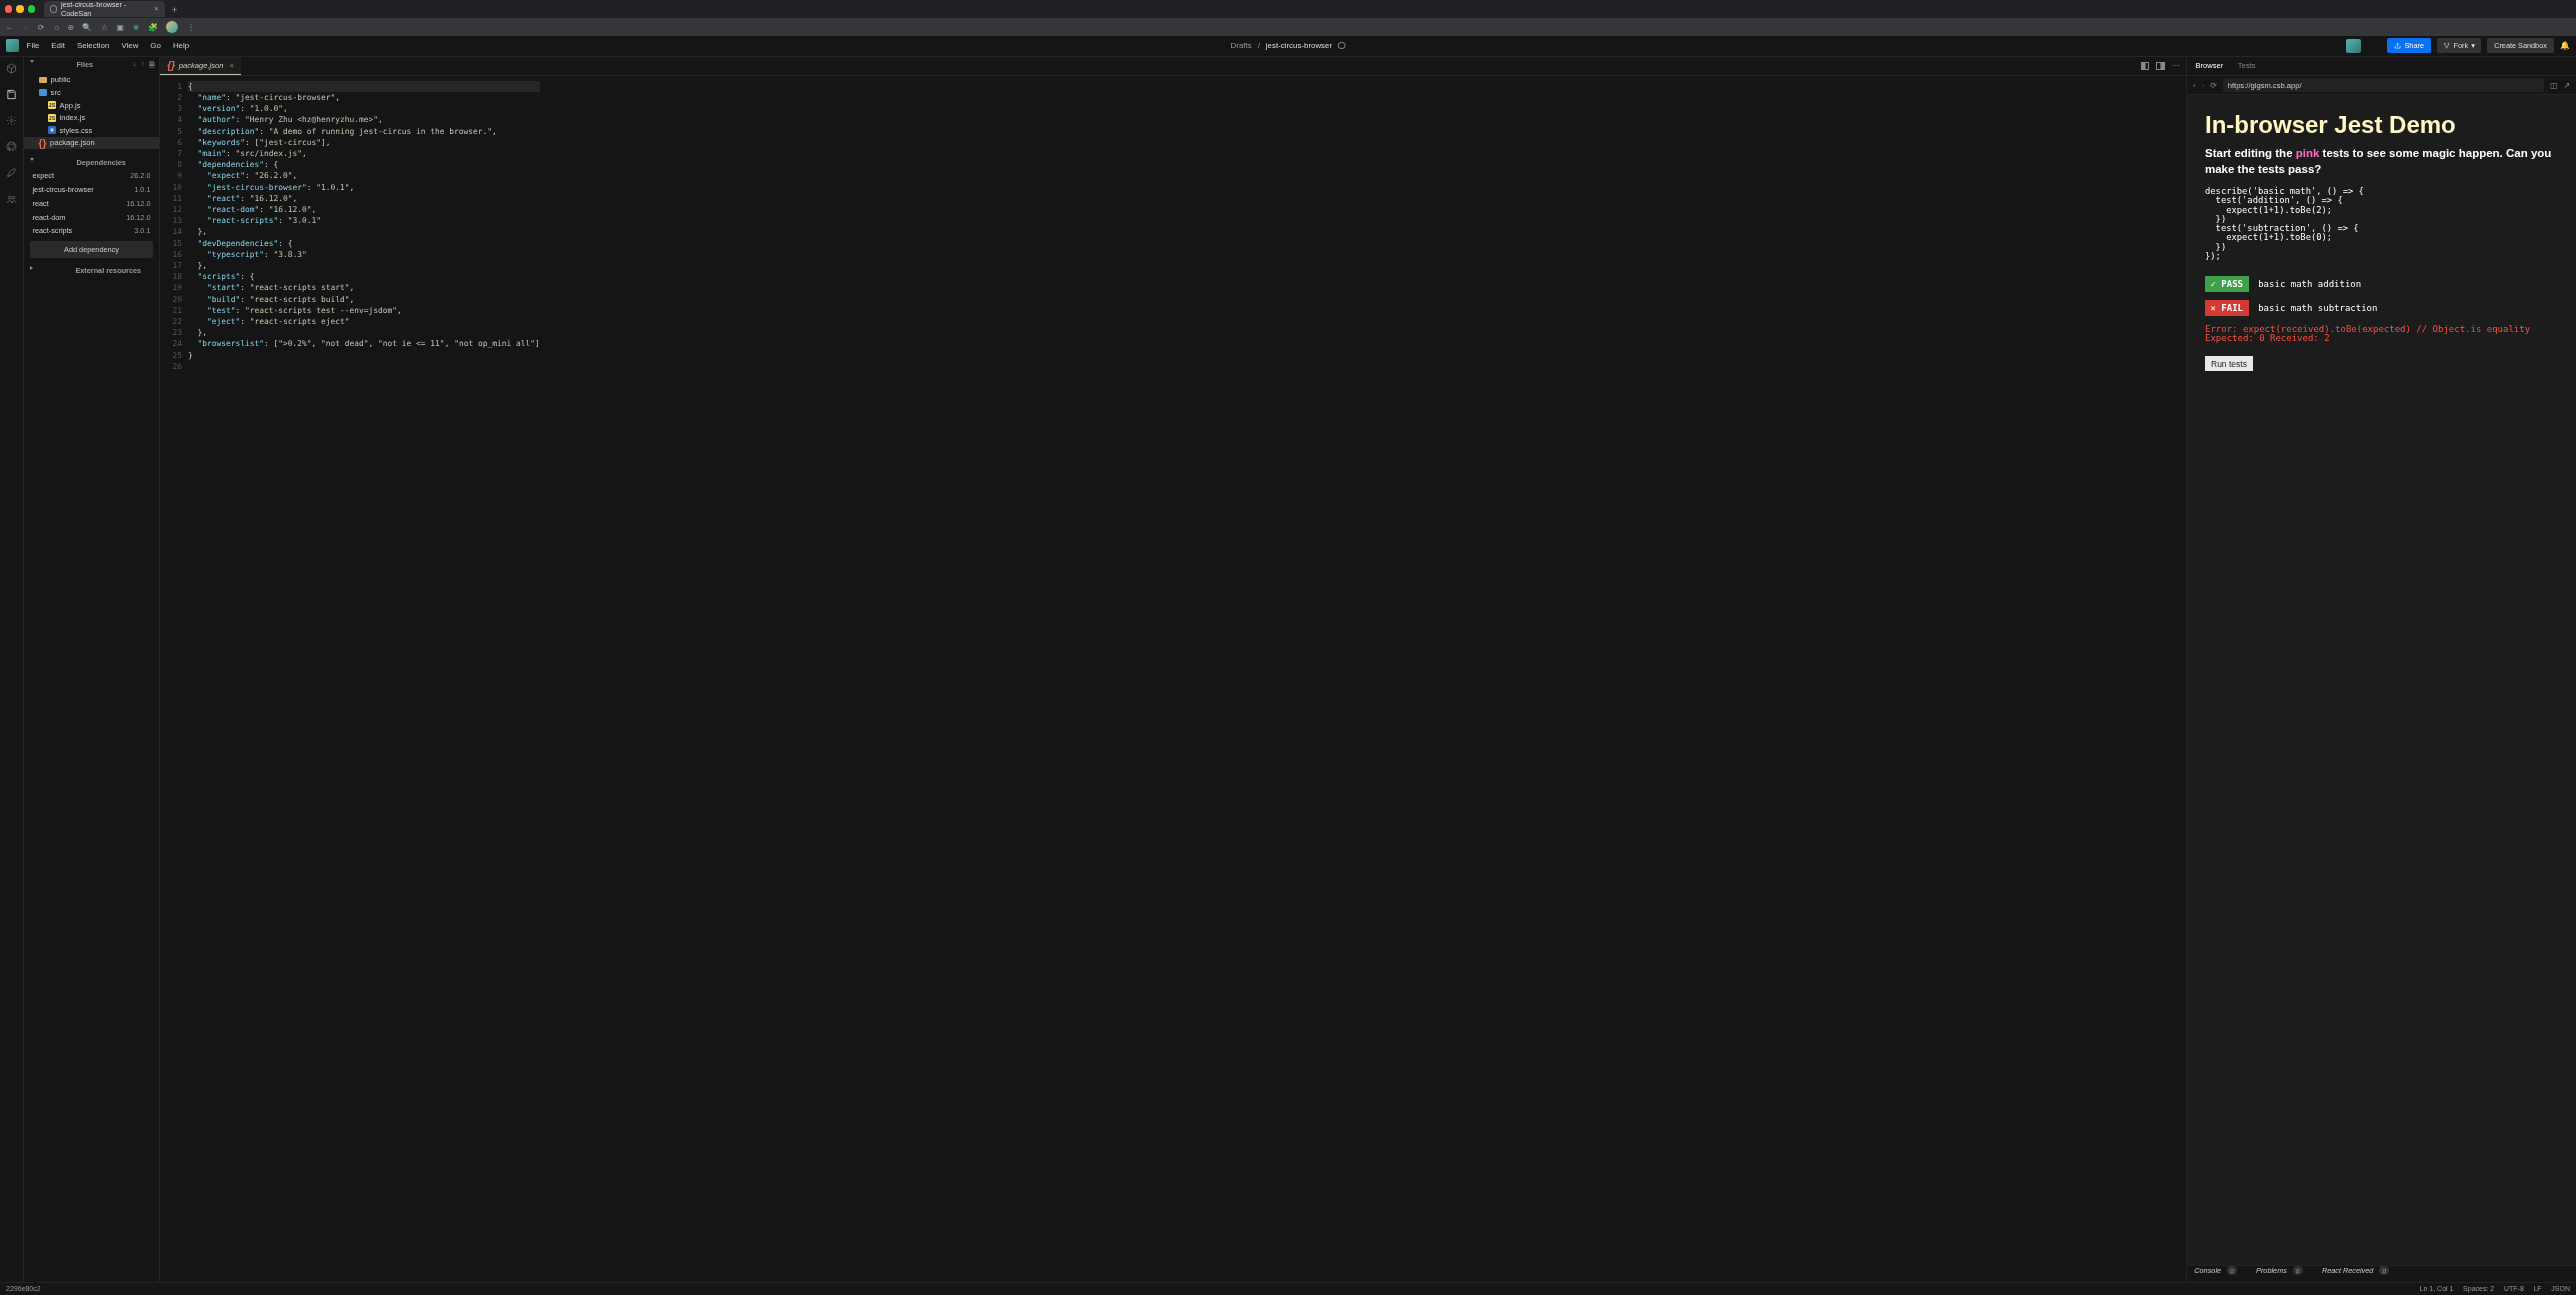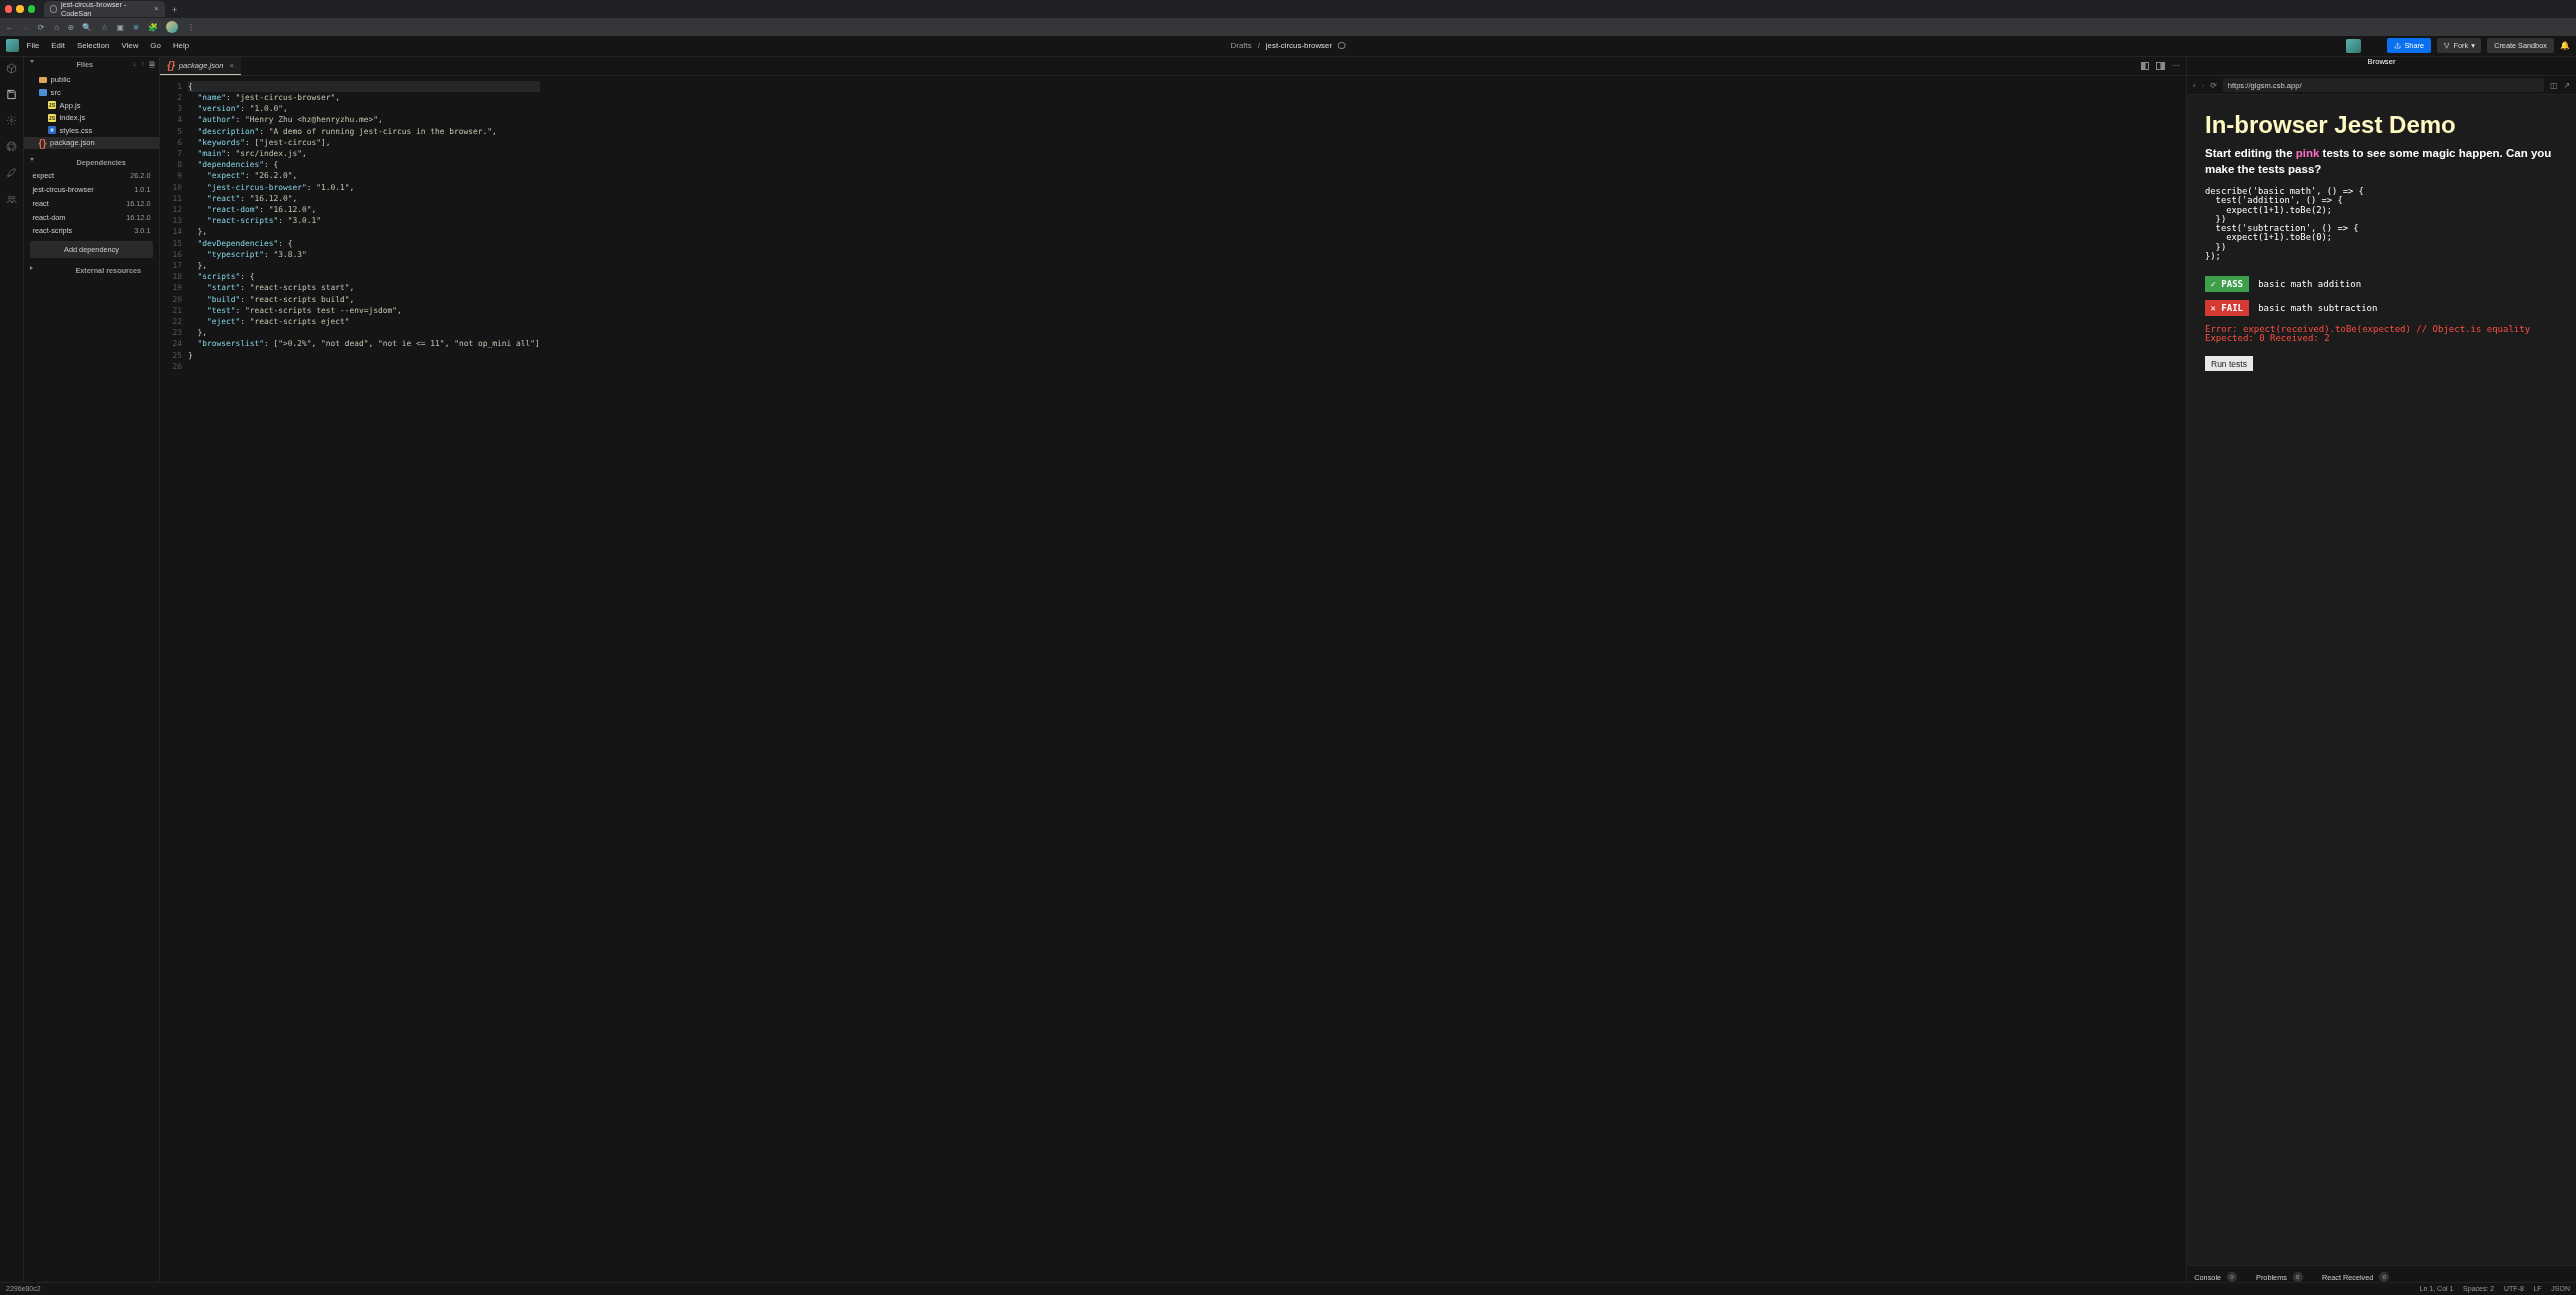--- a/index.html
+++ b/index.html
@@ -69,37 +69,37 @@
 .split-ico { width:8.5px; height:8.5px; border:0.6px solid #888; display:inline-block;}
 .code { flex:1; display:flex; font-family: Menlo, Consolas, monospace; font-size:7.9px; line-height:11.2px; overflow:auto; background:#151515;}
 .gutter { width:28px; text-align:right; color:#555; padding:4.8px 6px 4.8px 0; user-select:none;}
 .lines { padding:4.8px 0; white-space:pre; color:#ccc;}
 .k { color:#85d6e9; } 
 .s { color:#bfc9b1; } 
 .p { color:#ccc; }   
 .firstline { background:#242628; display:inline-block; width:100%;}
 
 .preview { width:390px; background:#151515; display:flex; flex-direction:column; border-left:0.6px solid #242424;}
-.preview-tabs { height:19.4px; display:flex; align-items:center; gap:14.5px; padding:0 8.5px; border-bottom:0.6px solid #242424; font-size:7.6px;flex-direction:column;}
+.preview-tabs { height:19.4px; display:flex; align-items:center; gap:14.5px; padding:0 8.5px; border-bottom:0.6px solid #242424; font-size:7.6px;}
 .ptab { color:#888; }
 .ptab.active { color:#fff; }
 .preview-nav { height:19.4px; display:flex; align-items:center; gap:6px; padding:0 6px; border-bottom:0.6px solid #242424; color:#888;}
 .purlbar { flex:1; background:#222; height:14.5px; border-radius:1.8px; display:flex; align-items:center; padding:0 4.8px; font-size:7.6px; color:#ccc;}
 .preview-body { flex:1; background:#1c1c1c; padding:15.8px 18px; overflow:auto; color:#fff;}
 .preview-body h1 { font-size:24px; font-weight:700; margin-bottom:7.3px; color:#fef9c3;}
 .preview-body h2 { font-size:11.5px; font-weight:700; margin-bottom:9.7px; color:#fff; line-height:1.35;}
 .pink { color:#ff6dc4; }
 .testcode { font-family: Menlo, Consolas, monospace; font-size:8.8px; line-height:1.05; white-space:pre; color:#fff; margin-bottom:14.5px;}
 .test-row { display:flex; align-items:center; gap:9.7px; margin-bottom:8.5px; font-family:Menlo,Consolas,monospace; font-size:9px;}
 .badge { padding:3px 5.5px; font-weight:bold; font-family:Menlo,monospace;}
 .badge.pass { background:#3ea04a; color:#fff;}
 .badge.fail { background:#d33a33; color:#fff;}
 .err { font-family:Menlo,Consolas,monospace; font-size:9px; color:#ff4d3f; margin-bottom:12px; line-height:1.1;}
 .runbtn { background:#e8e8e8; color:#222; border:none; padding:2.4px 6px; font-size:8.5px;}
-.preview-footer { height:17px; border-top:0.6px solid #242424; display:flex; align-items:flex-end; gap:6px; padding:0 7.3px; font-size:7.3px; color:#ccc;}
+.preview-footer { height:17px; border-top:0.6px solid #242424; display:flex; align-items:flex-start; gap:6px; padding:0 7.3px; font-size:7.3px; color:#ccc;font-style:italic;}
 .pill { background:#333; color:#aaa; border-radius:50%; width:9.7px; height:9.7px; display:inline-flex; align-items:center; justify-content:center; font-size:6px;}
 
 .status { height:13.3px; background:#151515; border-top:0.6px solid #242424; display:flex; align-items:center; padding:0 6px; font-size:7px; color:#999; gap:9.7px;}
 .status .left { flex:1; }
 </style>
 </head>
 <body>
 
 <div class="chrome-bar">
   <div class="traffic">

